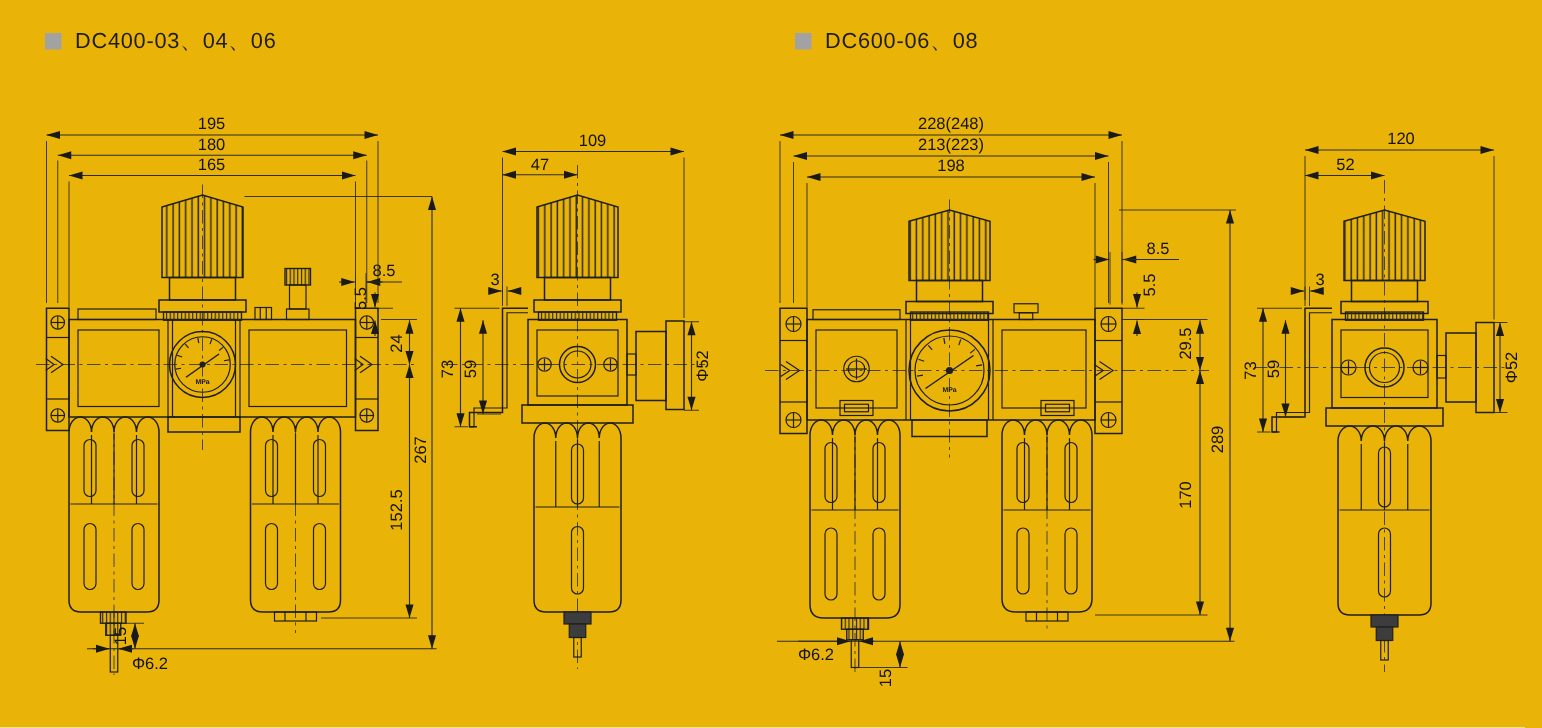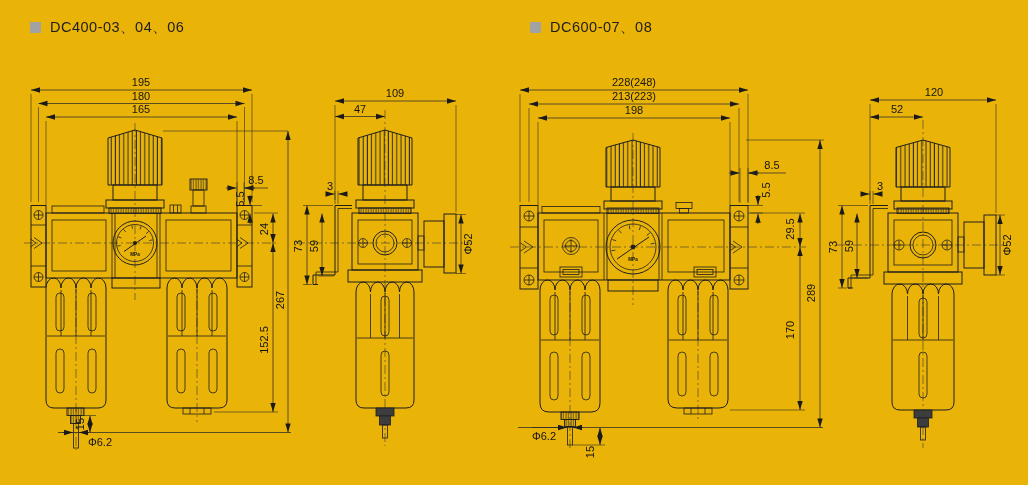--- a/index.html
+++ b/index.html
@@ -23,21 +23,21 @@
 <body>
 
 <div class="stage">
 
   <div class="sec-title" style="left:30px">
     <span class="bullet"></span>
     <span>DC400-03、04、06</span>
   </div>
   <div class="sec-title" style="left:530px">
     <span class="bullet"></span>
-    <span>DC600-07、08</span>
+    <span>DC600-06、08</span>
   </div>
 
   <svg width="1028" height="485" viewBox="0 0 1028 485">
     <defs>
       <marker id="ar" markerUnits="userSpaceOnUse" markerWidth="12" markerHeight="8" viewBox="0 0 12 8" refX="12" refY="4" orient="auto-start-reverse">
         <path d="M12,4 L3,1.3 L3,6.7 Z" fill="#1a1a1a"></path>
       </marker>
       <pattern id="kn4" width="4.2" height="8" patternUnits="userSpaceOnUse">
         <path d="M2,0 V8" stroke="#2a2a2a" stroke-width="1"></path>
       </pattern>

